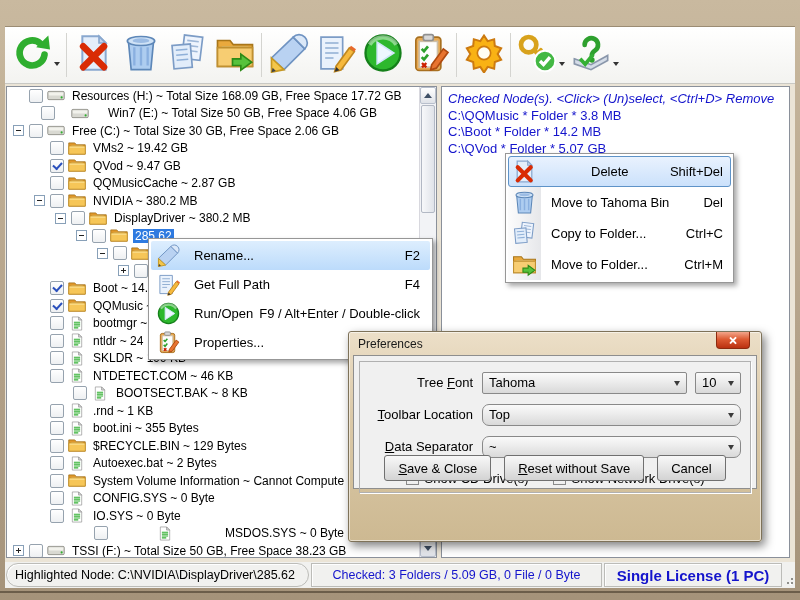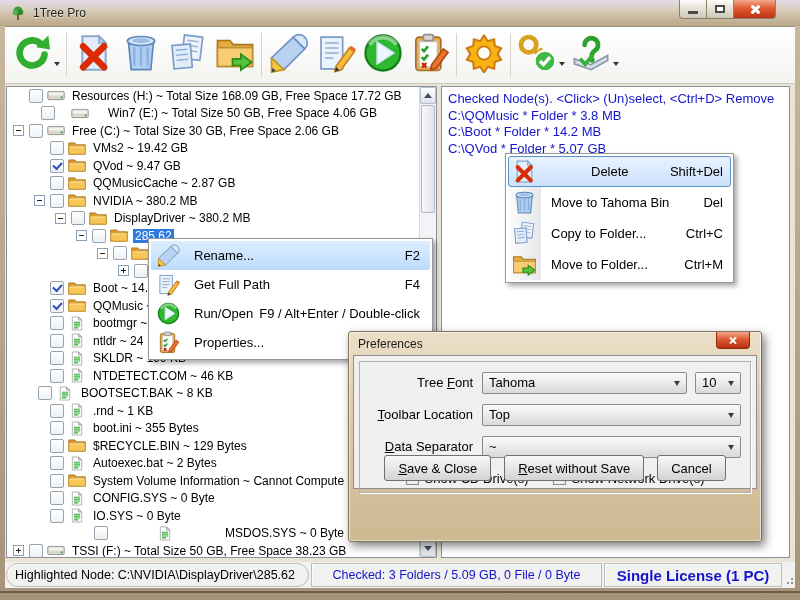--- a/index.html
+++ b/index.html
@@ -54,21 +54,21 @@
     border:1px solid #b8bfcc;border-radius:2px;display:flex;align-items:center;justify-content:center;}
   .sb-btn.up{top:0;} .sb-btn.down{bottom:0;}
   .tri-up{width:0;height:0;border:4px solid transparent;border-bottom:5px solid #3f5066;margin-top:-4px;}
   .tri-down{width:0;height:0;border:4px solid transparent;border-top:5px solid #3f5066;margin-bottom:-4px;}
   .sb-thumb{position:absolute;left:1px;right:1px;top:18px;height:108px;border:1px solid #b2b8c4;border-radius:2px;
     background:linear-gradient(90deg,#f7f8fa,#e0e3e9);}
   
   .right-panel{position:absolute;left:436px;top:2px;width:349px;height:472px;background:#fff;border:1px solid #8a909a;
     padding:4px 6px;color:#1414cc;font-size:13px;line-height:16.5px;overflow:hidden;}
   .cp-item{white-space:nowrap;}
-  .cp-header{white-space:nowrap;}
+  .cp-header{white-space:nowrap;font-style:italic;}
   
   .menu{position:absolute;background:#fff;border:1px solid #979797;box-shadow:3px 3px 5px rgba(0,0,0,.35);z-index:10;font-size:13px;padding:2px;}
   .mi{display:flex;align-items:center;position:relative;}
   .micon{display:inline-flex;flex:none;}
   .mlabel{margin-left:14px;}
   .msc{margin-left:auto;}
   .left-menu{left:148px;top:238px;width:285px;}
   .left-menu .mi{height:29px;padding:0 10px 0 6px;}
   .left-menu .micon svg{width:23px;height:23px;}
   .left-menu .mi.hl{background:linear-gradient(#ddeefe,#bcdbfb);border-radius:2px;}
@@ -87,21 +87,21 @@
   .g-x.small{width:9px;height:8px;} .g-x.small::before,.g-x.small::after{left:3.5px;width:2.4px;height:9px;}
   .dlg-body{position:relative;background:#f0f0f0;border:1px solid #8e8e8e;height:134px;}
   .groupbox{position:absolute;left:5px;right:5px;top:5px;height:132px;border:1px solid #b0b0b0;box-shadow:1px 1px 0 #fff;}
   .frow{display:flex;align-items:center;margin:9px 9px 0 9px;height:23px;}
   .flabel{width:104px;text-align:right;margin-right:9px;font-size:13px;flex:none;}
   .u{text-decoration:underline;}
   .combo{height:22px;border:1px solid #898989;border-radius:2px;display:flex;align-items:center;
     background:linear-gradient(#fafafa,#ececec 45%,#d9d9d9);}
   .combo .cval{flex:1;padding-left:6px;font-size:13px;white-space:nowrap;overflow:hidden;}
   .carrow{width:0;height:0;border:3.5px solid transparent;border-top:5px solid #3b3b3b;margin:5px 6px 0 0;flex:none;}
-  .combo.main{flex:1;} .combo.size{width:46px;margin-left:8px;flex:none;} .combo.wide{flex:1;}
+  .combo.main{flex:1;} .combo.size{width:46px;margin-left:8px;flex:none;} .combo.wide{flex:1;border-radius:7px;}
   .cbrow{display:flex;justify-content:center;gap:24px;margin-top:13px;align-items:center;font-size:13px;}
   .cbgroup{display:flex;align-items:center;}
   .dcb{width:13px;height:13px;border:1px solid #8a8a8a;background:linear-gradient(#ffffff,#ededed);margin-right:6px;flex:none;}
   .dlg-buttons{position:absolute;left:0;right:0;bottom:7px;display:flex;justify-content:center;gap:13px;}
   .btn{height:26px;padding:0 13px;border:1px solid #707070;border-radius:3px;font-size:13px;font-family:inherit;
     background:linear-gradient(#f8f8f8,#e8e8e8 45%,#d3d3d3);}
   
   .statusbar{position:absolute;left:5px;top:562px;width:790px;height:26px;background:#f1f1ef;display:flex;gap:2px;padding:1px;}
   .scell{border:1px solid #bcbcb8;box-shadow:inset 1px 1px 0 rgba(255,255,255,.9);display:flex;align-items:center;
     padding:0 8px;font-size:12.5px;white-space:nowrap;overflow:hidden;background:#f1f1ef;}
@@ -111,42 +111,20 @@
   .grip{width:10px;position:relative;}
   .grip::after{content:"";position:absolute;right:1px;bottom:3px;width:2px;height:2px;background:#8f8f8b;
     box-shadow:-4px 0 0 #8f8f8b,0 -4px 0 #8f8f8b, -1px 1px 0 #fff;}
   .bottom-edge{position:absolute;left:0;right:0;top:591px;height:2px;background:rgba(60,50,35,.55);}
 </style>
 </head>
 <body>
 
 <div class="window">
 
-  <div class="titlebar">
-    <span class="app-icon">
-        <svg viewBox="0 0 16 16">
-          <circle cx="8" cy="6" r="4.6" fill="#3c9e3c"></circle>
-          <circle cx="5.6" cy="7.4" r="2.8" fill="#55b055"></circle>
-          <circle cx="10.4" cy="7.2" r="2.8" fill="#2e8a2e"></circle>
-          <rect x="7" y="9" width="2" height="6" fill="#8a5a28"></rect>
-        </svg>
-      </span>
-    <span class="title-text">1Tree Pro</span>
-    <div class="winbtns">
-      <div class="wbtn min">
-          <span class="g-min"></span>
-        </div>
-      <div class="wbtn max">
-          <span class="g-max"></span>
-        </div>
-      <div class="wbtn close">
-          <span class="g-x"></span>
-        </div>
-    </div>
-  </div>
 
   <div class="toolbar">
       <div class="tb-btn has-dd">
         <span class="tb-icon"><svg viewBox="0 0 24 24">
             <path d="M19.5 13a7.5 7.5 0 1 1-2.4-6.6" fill="none" stroke="#2fae2f" stroke-width="4" stroke-linecap="round"></path>
             <path d="M21.8 1.5l1 8.4-8.3-1.4z" fill="#2fae2f"></path>
           </svg></span>
         <span class="dd"></span>
       </div>
       <div class="tb-sep"></div>
@@ -459,21 +437,21 @@
             <span class="cb"></span>
             <span class="ticon">
               <svg viewBox="0 0 20 24">
                 <path d="M2.5 1.5h10l5 5v16h-15z" fill="#fff" stroke="#8a8a8a"></path>
                 <path d="M12.5 1.5l5 5h-5z" fill="#dcdcdc" stroke="#8a8a8a"></path>
                 <path d="M5 10h10M5 13h10M5 16h10M5 19h7" stroke="#2fae2f" stroke-width="1.8"></path>
               </svg>
             </span>
             <span class="tlabel">NTDETECT.COM ~ 46 KB</span>
           </div>
-          <div class="trow" style="padding-left: 15px;">
+          <div class="trow" style="padding-left: 27px; margin-left: 23px;">
             <span class="exp-none"></span>
             <span class="cb"></span>
             <span class="ticon">
               <svg viewBox="0 0 20 24">
                 <path d="M2.5 1.5h10l5 5v16h-15z" fill="#fff" stroke="#8a8a8a"></path>
                 <path d="M12.5 1.5l5 5h-5z" fill="#dcdcdc" stroke="#8a8a8a"></path>
                 <path d="M5 10h10M5 13h10M5 16h10M5 19h7" stroke="#2fae2f" stroke-width="1.8"></path>
               </svg>
             </span>
             <span class="tlabel">BOOTSECT.BAK ~ 8 KB</span>

